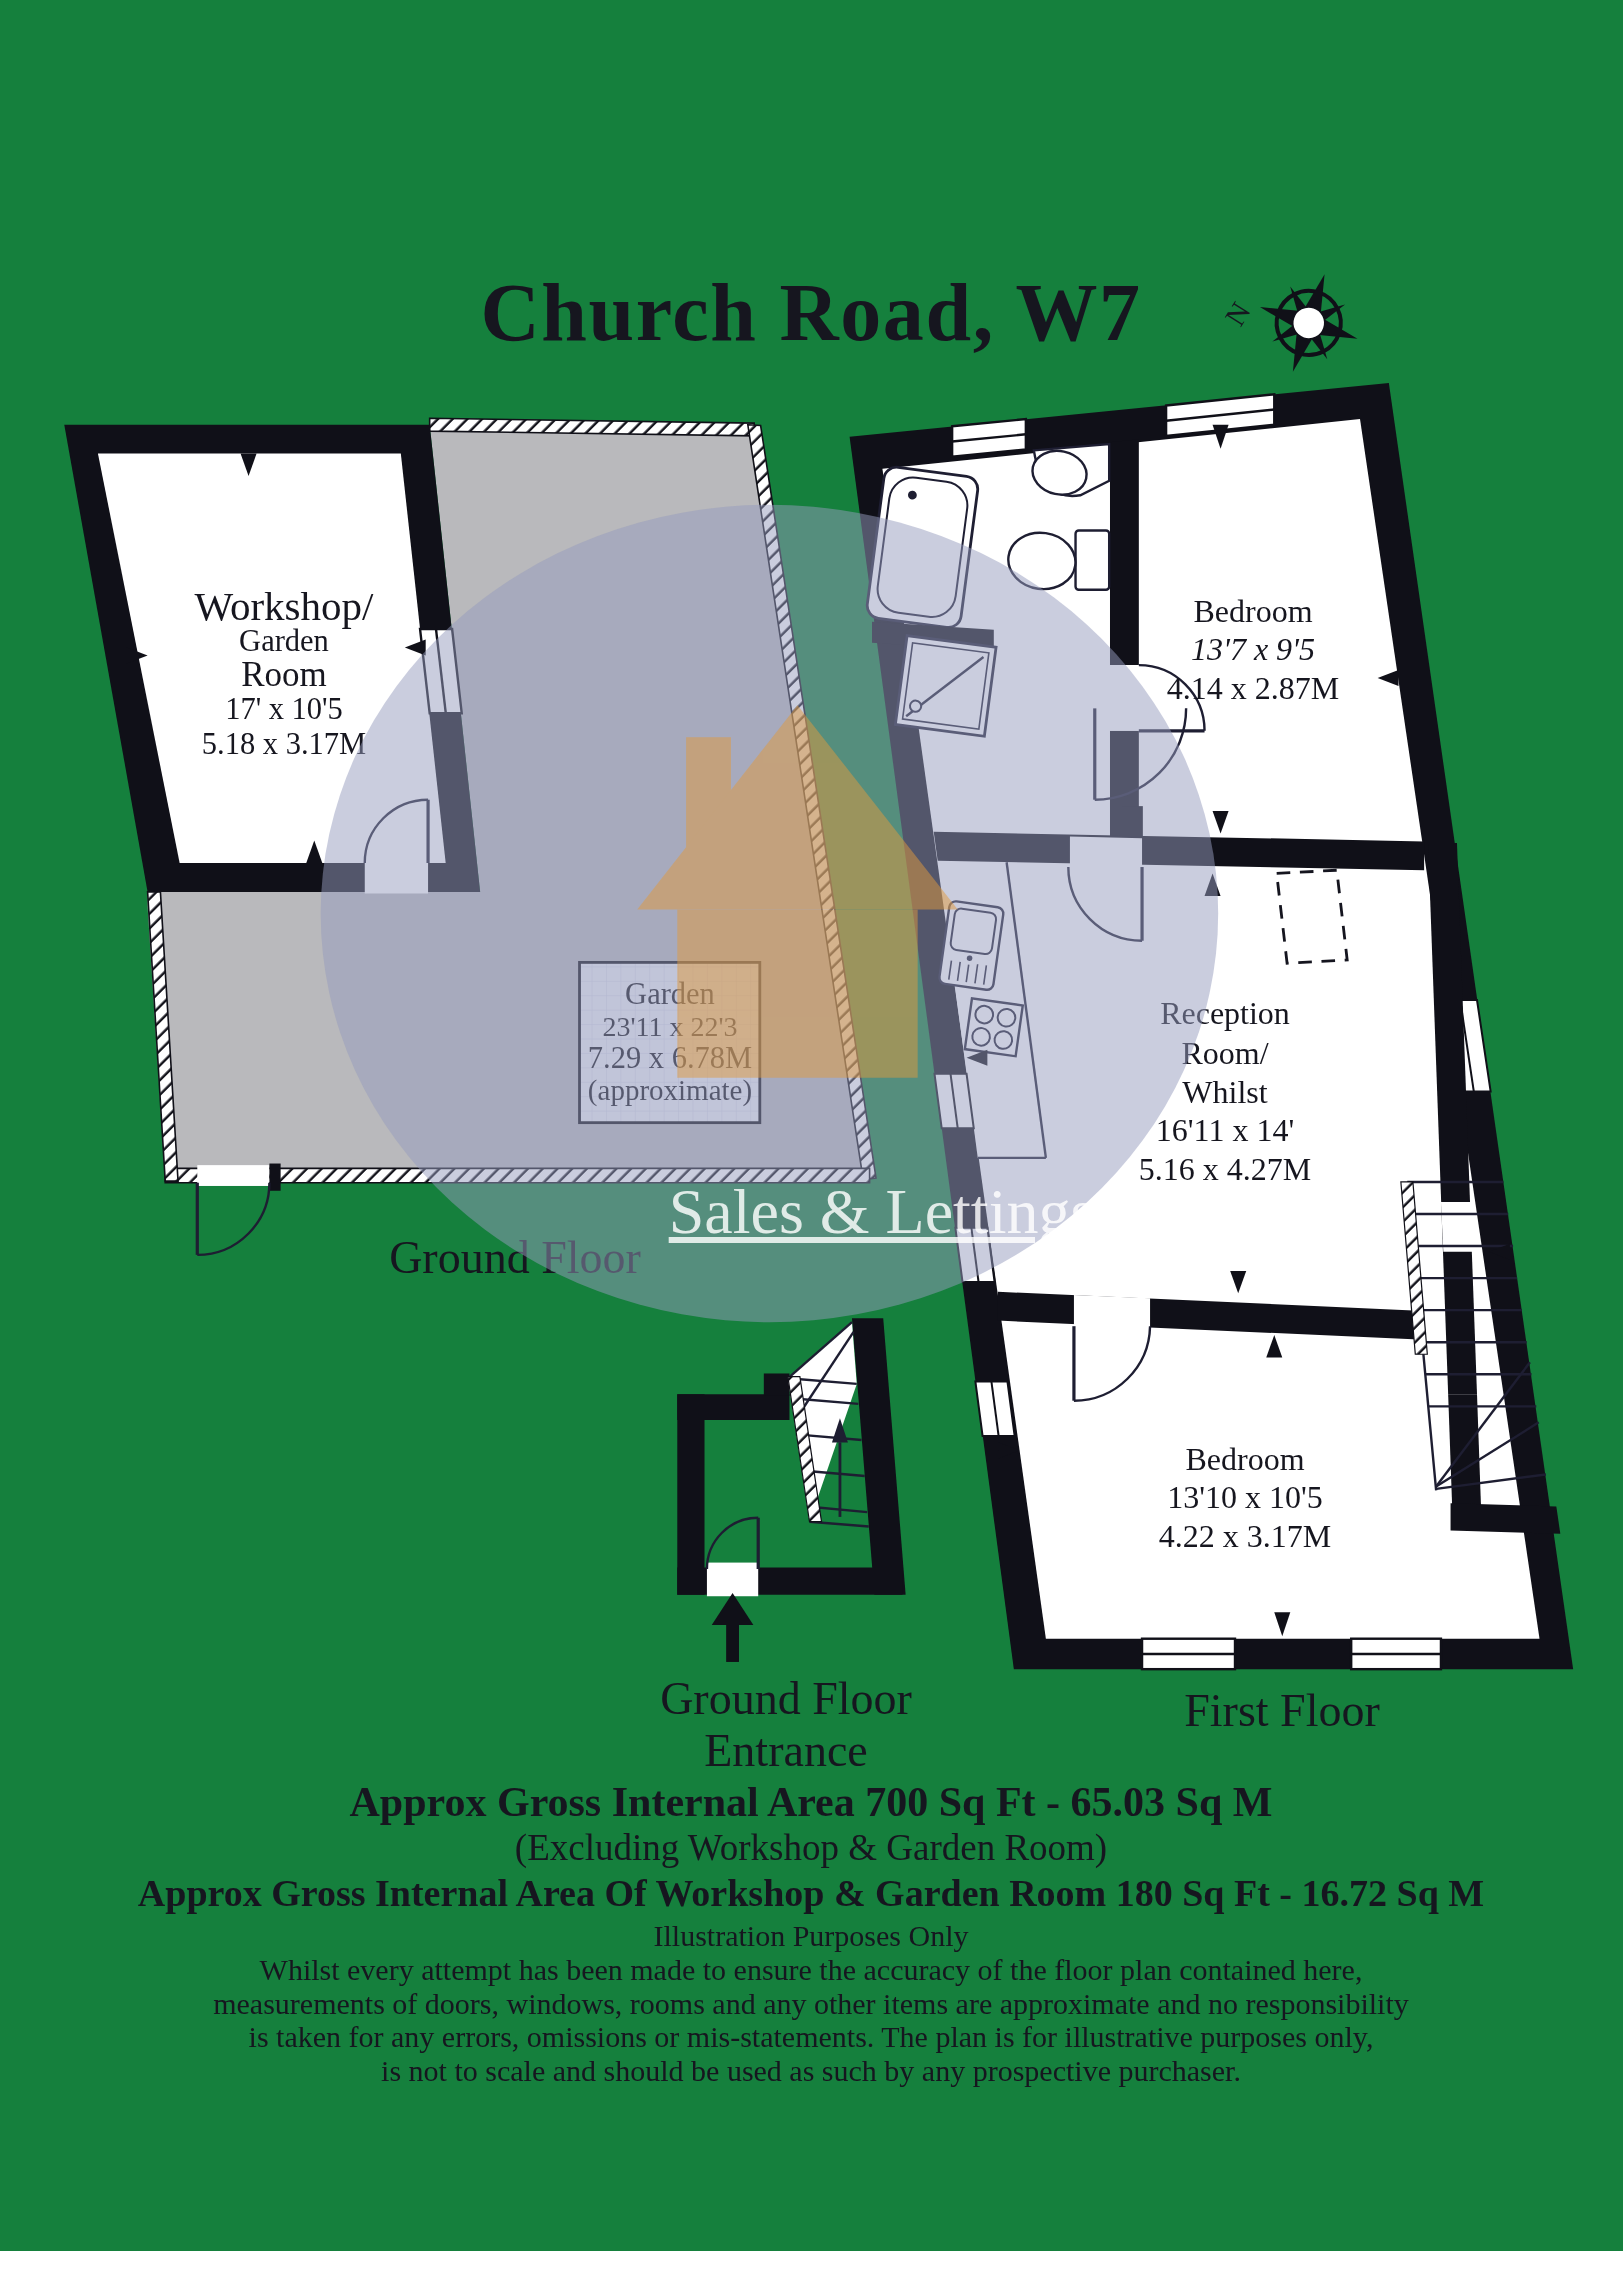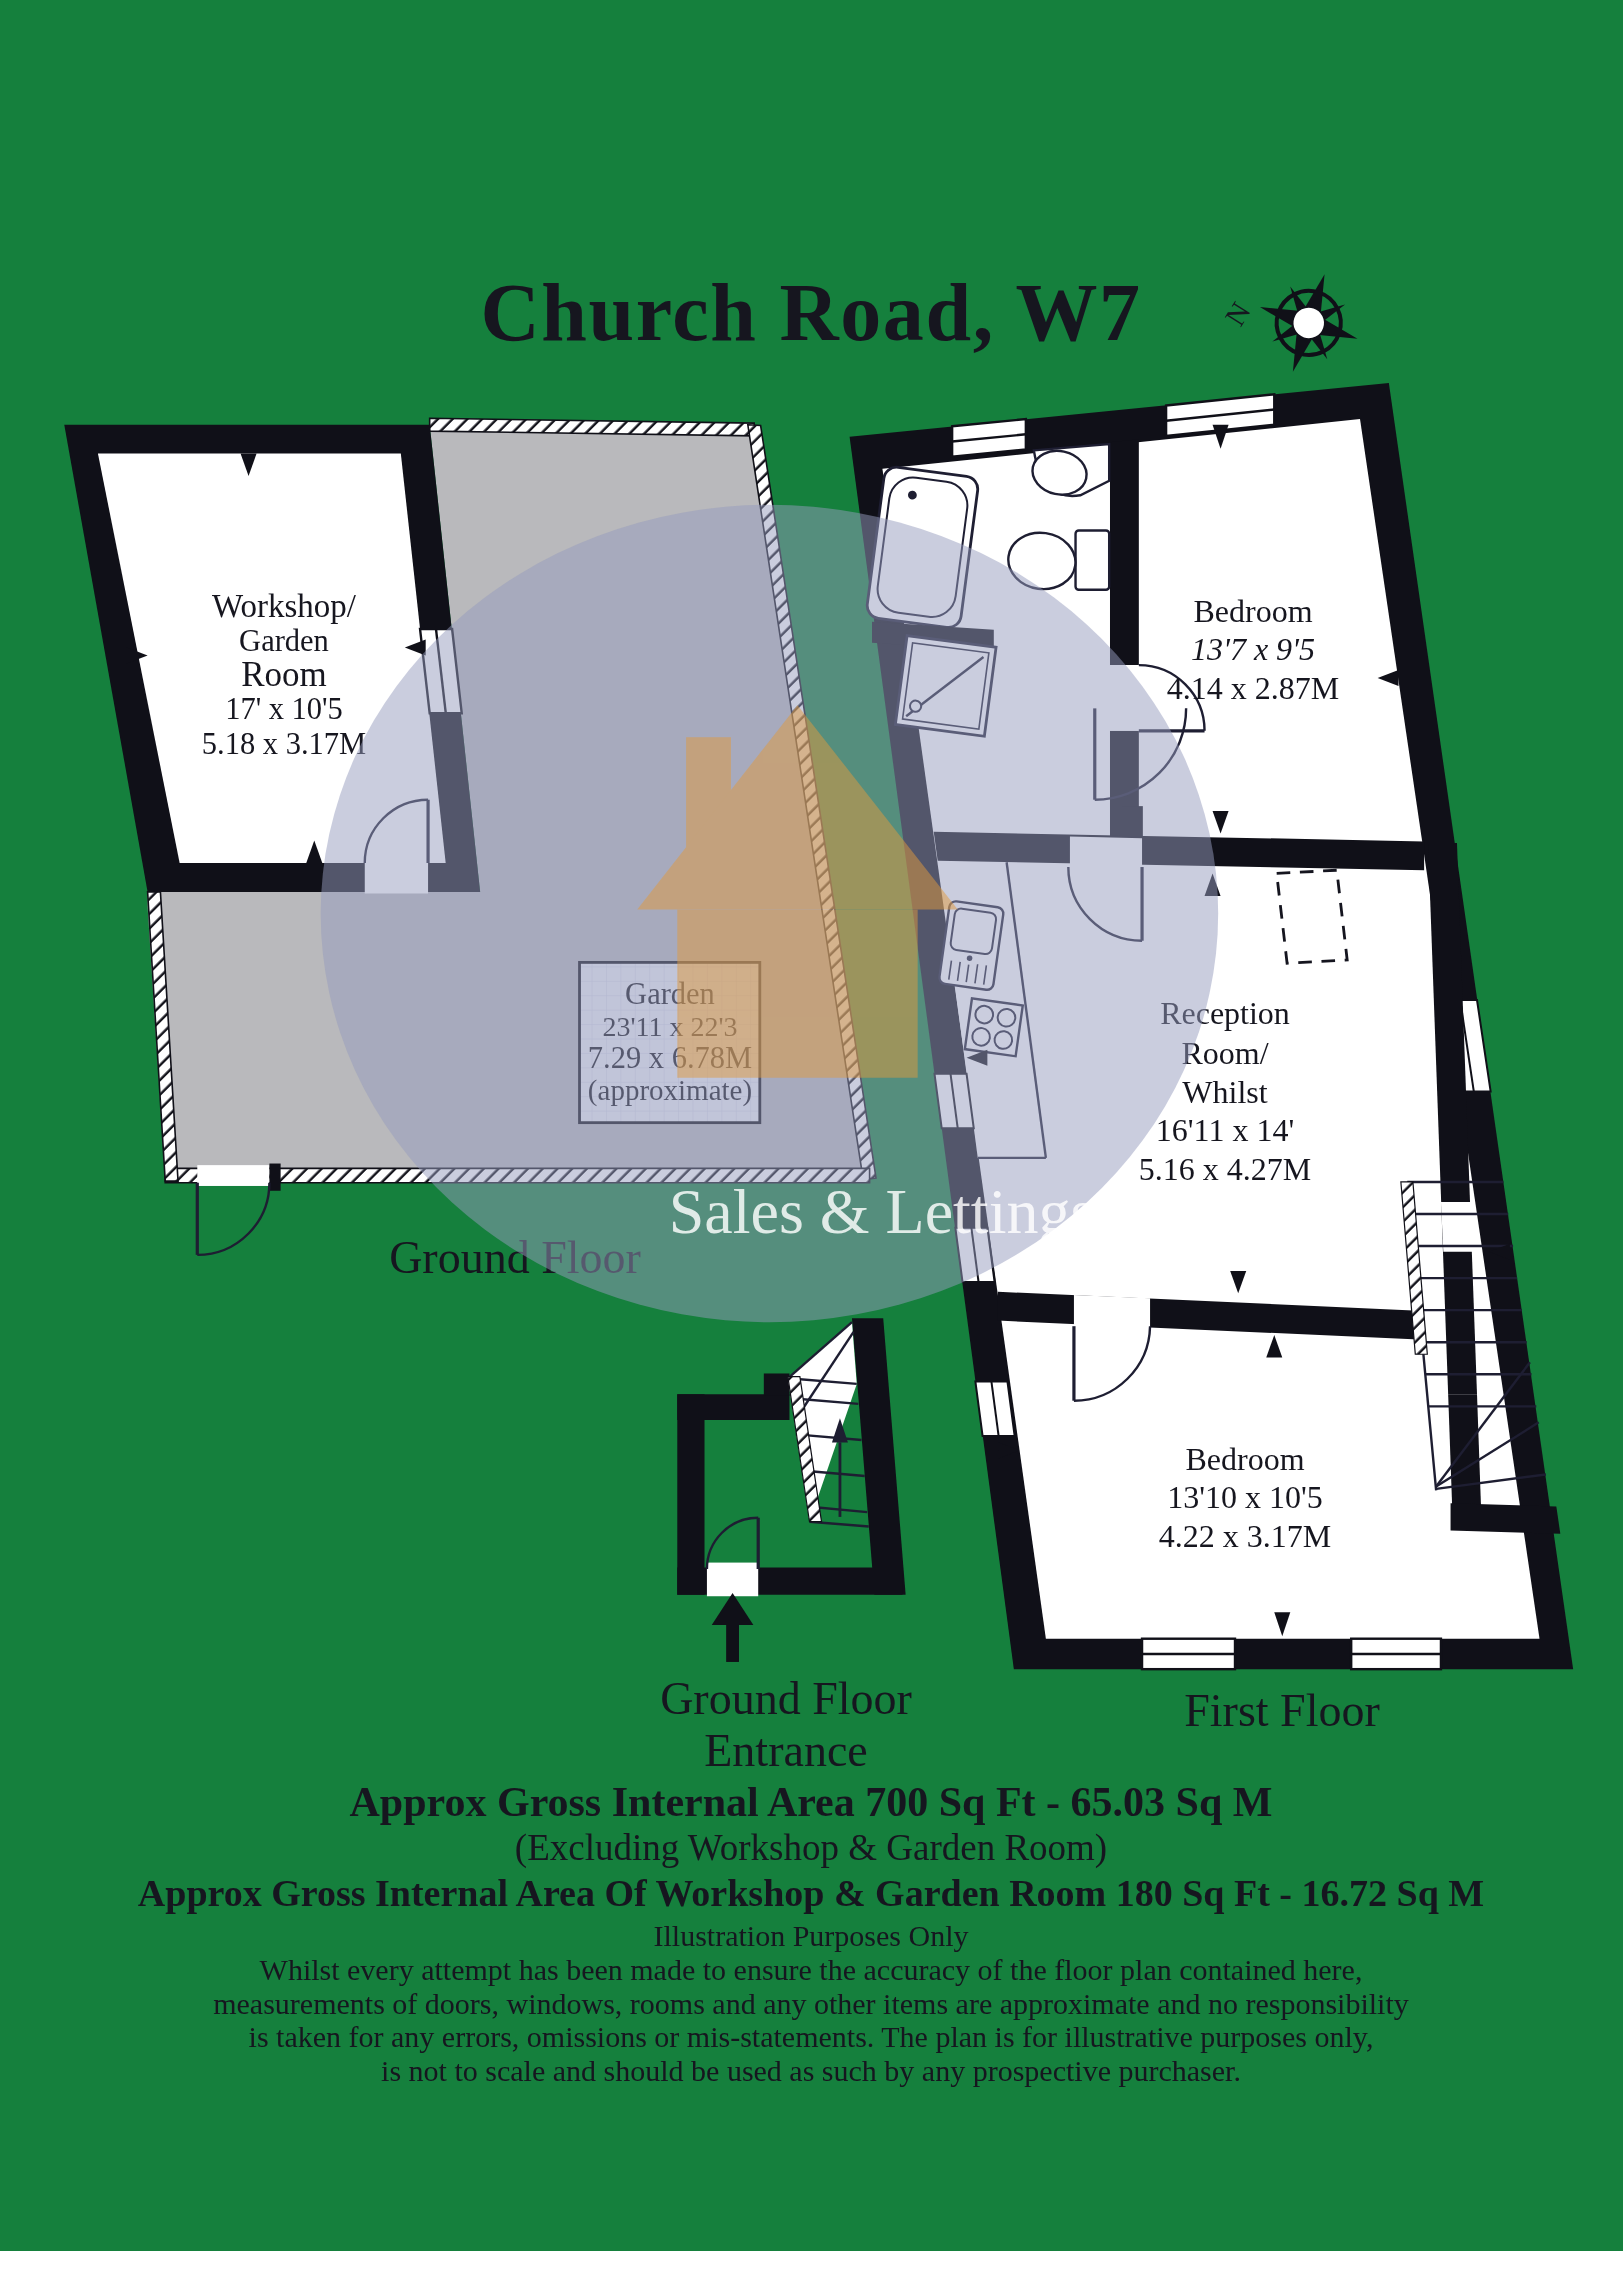--- a/index.html
+++ b/index.html
@@ -11,21 +11,21 @@
   .room{font-size:32px;}
   .floorlbl{font-size:46px;}
   .title{font-size:82px;font-weight:bold;letter-spacing:1.6px;z-index:5;}
   .bold{font-weight:bold;}
   .wm{position:absolute;left:0;top:0;z-index:3;pointer-events:none;}
   .wm-brand{position:absolute;transform:translate(-50%,-50%);white-space:nowrap;z-index:4;
             font-family:"Liberation Serif","DejaVu Serif",serif;
             font-size:160px;letter-spacing:36px;color:rgba(255,255,255,0.58);pointer-events:none;}
   .wm-tag{position:absolute;transform:translate(-50%,-50%);white-space:nowrap;z-index:4;
           font-family:"Liberation Serif","DejaVu Serif",serif;
-          font-size:64px;color:rgba(255,255,255,0.82);pointer-events:none;}
+          font-size:64px;color:rgba(255,255,255,0.82);pointer-events:none;text-decoration:underline;}
   .compass-n{position:absolute;transform:translate(-50%,-50%) rotate(-58deg);font-size:29px;z-index:2;}
   .footer{z-index:5;}
 </style>
 </head>
 <body>
 
 <div class="page">
 
 <svg class="plan-svg" width="1623" height="2295" viewBox="0 0 2025 2864">
   <defs>
@@ -247,21 +247,21 @@
       <polygon points="-36,36 -15,5 -5,15"></polygon>
       <polygon points="-36,-36 -5,-15 -15,-5"></polygon>
     </g>
     <circle r="19" fill="#ffffff"></circle>
   </g>
 </svg>
 
 <div class="lbl title" style="left:811px;top:313px;">Church Road, W7</div>
 <div class="lbl compass-n" style="left:1238px;top:314px;">N</div>
 
-<div class="lbl room" style="left:284px;top:606px;font-size:33px;">Workshop/</div>
+<div class="lbl room" style="left:284px;top:606px;font-size:41px;">Workshop/</div>
 <div class="lbl room" style="left:284px;top:641px;font-size:30.5px;">Garden</div>
 <div class="lbl room" style="left:284px;top:675px;font-size:35px;">Room</div>
 <div class="lbl room" style="left:284px;top:709px;font-size:30.5px;">17' x 10'5</div>
 <div class="lbl room" style="left:284px;top:744px;font-size:30.5px;">5.18 x 3.17M</div>
 
 <div class="lbl room" style="left:670px;top:994px;font-size:30.5px;">Garden</div>
 <div class="lbl room" style="left:670px;top:1027px;font-size:28px;">23'11 x 22'3</div>
 <div class="lbl room" style="left:670px;top:1058px;font-size:30.5px;">7.29 x 6.78M</div>
 <div class="lbl room" style="left:670px;top:1090px;font-size:29px;">(approximate)</div>
 

